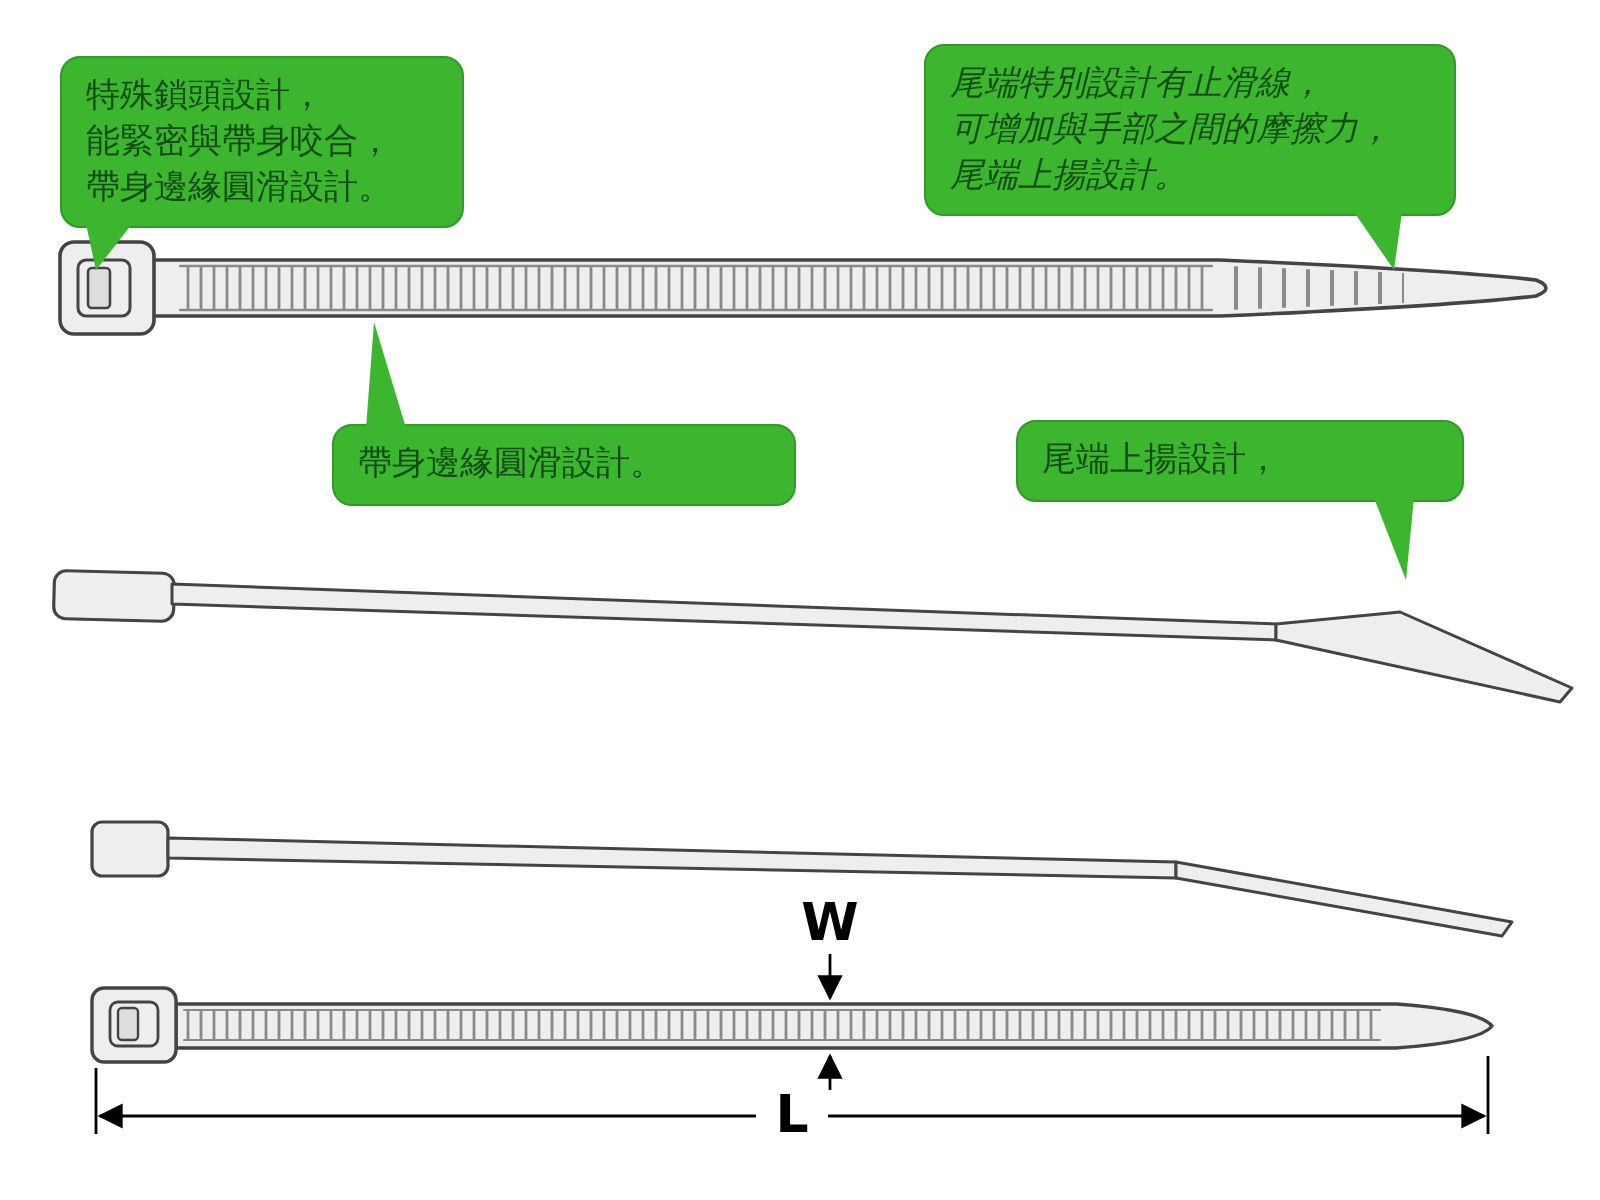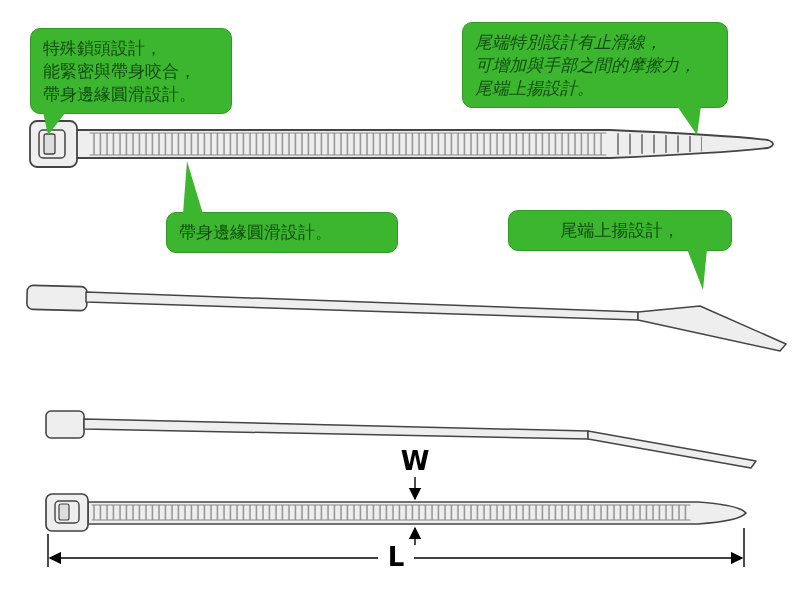--- a/index.html
+++ b/index.html
@@ -30,21 +30,21 @@
     border-top:29px solid #3cb52f;
   }
   
   .co-edge{left:166px;top:212px;width:206px;}
   .co-edge .tail{
     top:-52px;left:16px;
     border-left:4px solid transparent;border-right:16px solid transparent;
     border-bottom:53px solid #3cb52f;
   }
   
-  .co-up{left:508px;top:210px;width:198px;text-align:center;}
+  .co-up{left:508px;top:210px;width:198px;}
   .co-up .tail{
     bottom:-40px;right:24px;
     border-left:16px solid transparent;border-right:4px solid transparent;
     border-top:41px solid #3cb52f;
   }
 </style>
 </head>
 <body>
 
 <div class="canvas">

